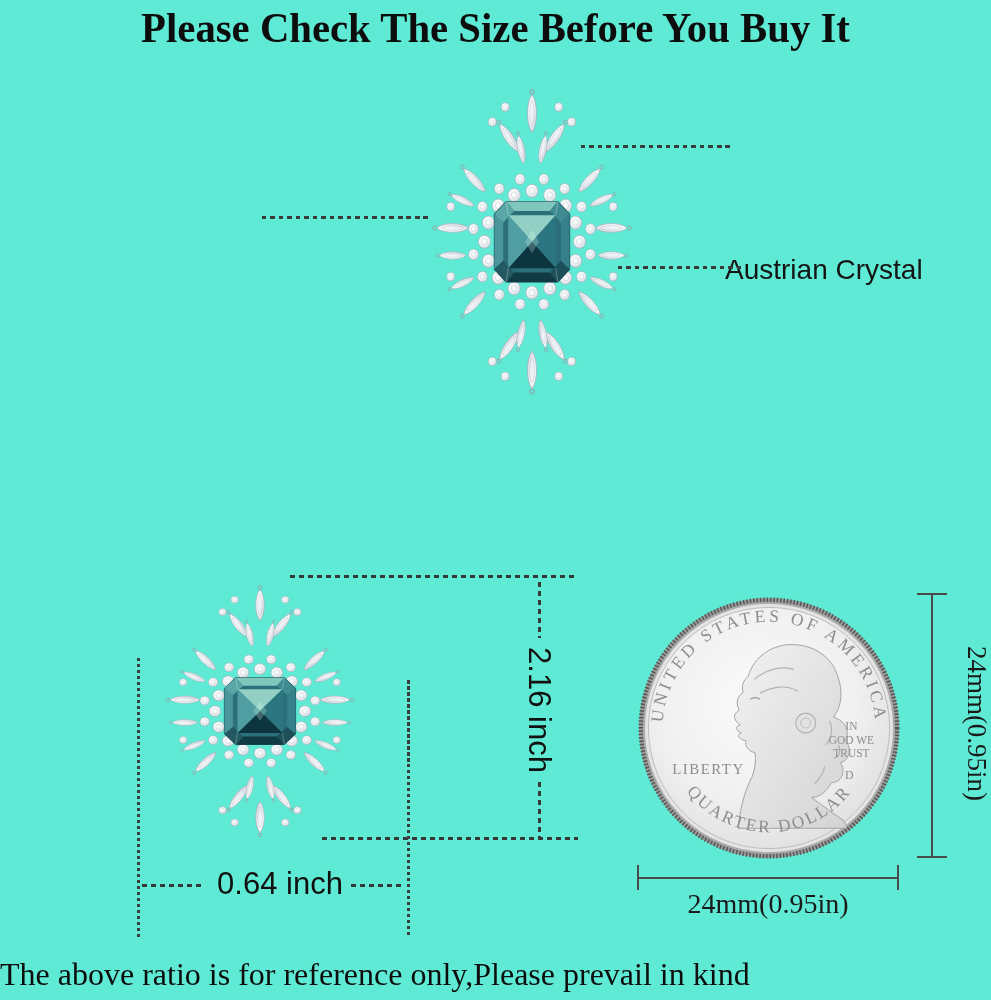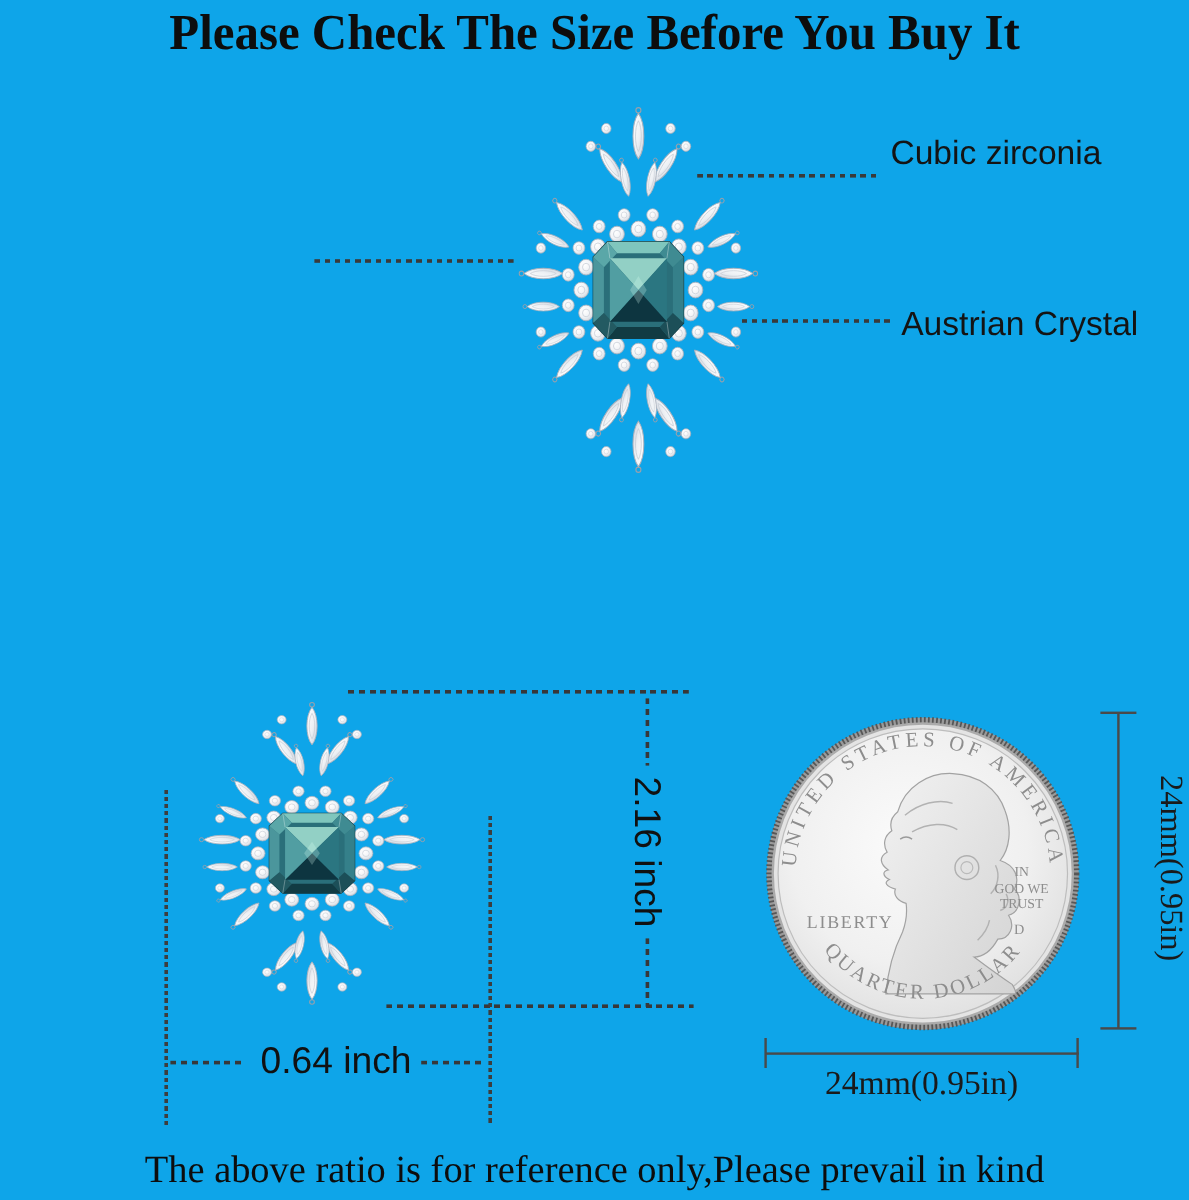--- a/index.html
+++ b/index.html
@@ -1,26 +1,26 @@
 <!DOCTYPE html>
 <html><head>
 <meta charset="utf-8">
 <style>
   html,body{margin:0;padding:0;background:#fff;}
   .canvas{
-    position:relative;width:991px;height:1000px;background:#0ea5e9;
+    position:relative;width:991px;height:1000px;background:#5eead4;
     font-family:"Liberation Sans",sans-serif;color:#151515;overflow:hidden;
   }
   .page-title{
     position:absolute;left:0;top:4px;width:991px;text-align:center;
     font-family:"Liberation Serif",serif;font-size:42px;font-weight:600;
     letter-spacing:0px;color:#0d0d0d;transform:scaleX(.97);
   }
   .footer-note{
-    position:absolute;left:0;top:956px;width:991px;text-align:center;
+    position:absolute;left:0;top:956px;width:991px;
     font-family:"Liberation Serif",serif;font-size:32px;font-weight:500;color:#0d0d0d;
   }
   .part-label{position:absolute;font-size:28px;color:#141414;white-space:nowrap;}
   .dim-label{position:absolute;font-size:30px;color:#111;white-space:nowrap;text-align:center;}
   .dim-label-serif{position:absolute;font-family:"Liberation Serif",serif;font-size:28px;color:#1a1a1a;white-space:nowrap;text-align:center;}
   .rot90{transform:rotate(90deg);}
   
   .lead-h{position:absolute;height:3px;background:repeating-linear-gradient(90deg,#3a3a3a 0 4.5px,transparent 4.5px 8.5px);}
   
   .dash-h{position:absolute;height:3px;background:repeating-linear-gradient(90deg,#383838 0 5px,transparent 5px 9px);}
@@ -170,26 +170,25 @@
       </symbol>
     </defs>
   </svg>
 
   <div class="page-title">Please Check The Size Before You Buy It</div>
 
   <svg style="left:423px;top:88px;" width="218" height="318" viewBox="0 0 220 300" preserveAspectRatio="none">
     <use href="#brooch"></use>
   </svg>
 
-  <div class="part-label" style="left:742px;top:112px;">Cubic zirconia</div>
   <div class="lead-h" style="left:581px;top:145px;width:152px;"></div>
 
   <div class="lead-h" style="left:262px;top:216px;width:166px;"></div>
 
-  <div class="part-label" style="left:751px;top:254px;text-align:right;">Austrian Crystal</div>
+  <div class="part-label" style="left:725px;top:254px;text-align:right;">Austrian Crystal</div>
   <div class="lead-h" style="left:618px;top:266px;width:124px;"></div>
 
   <svg style="left:157px;top:584px;" width="206" height="263" viewBox="0 0 220 300" preserveAspectRatio="none">
     <use href="#brooch"></use>
   </svg>
 
   <div class="dash-h" style="left:290px;top:575px;width:284px;"></div>
   <div class="dash-h" style="left:322px;top:837px;width:256px;"></div>
   <div class="dash-v" style="left:538px;top:582px;height:56px;"></div>
   <div class="dash-v" style="left:538px;top:782px;height:57px;"></div>

